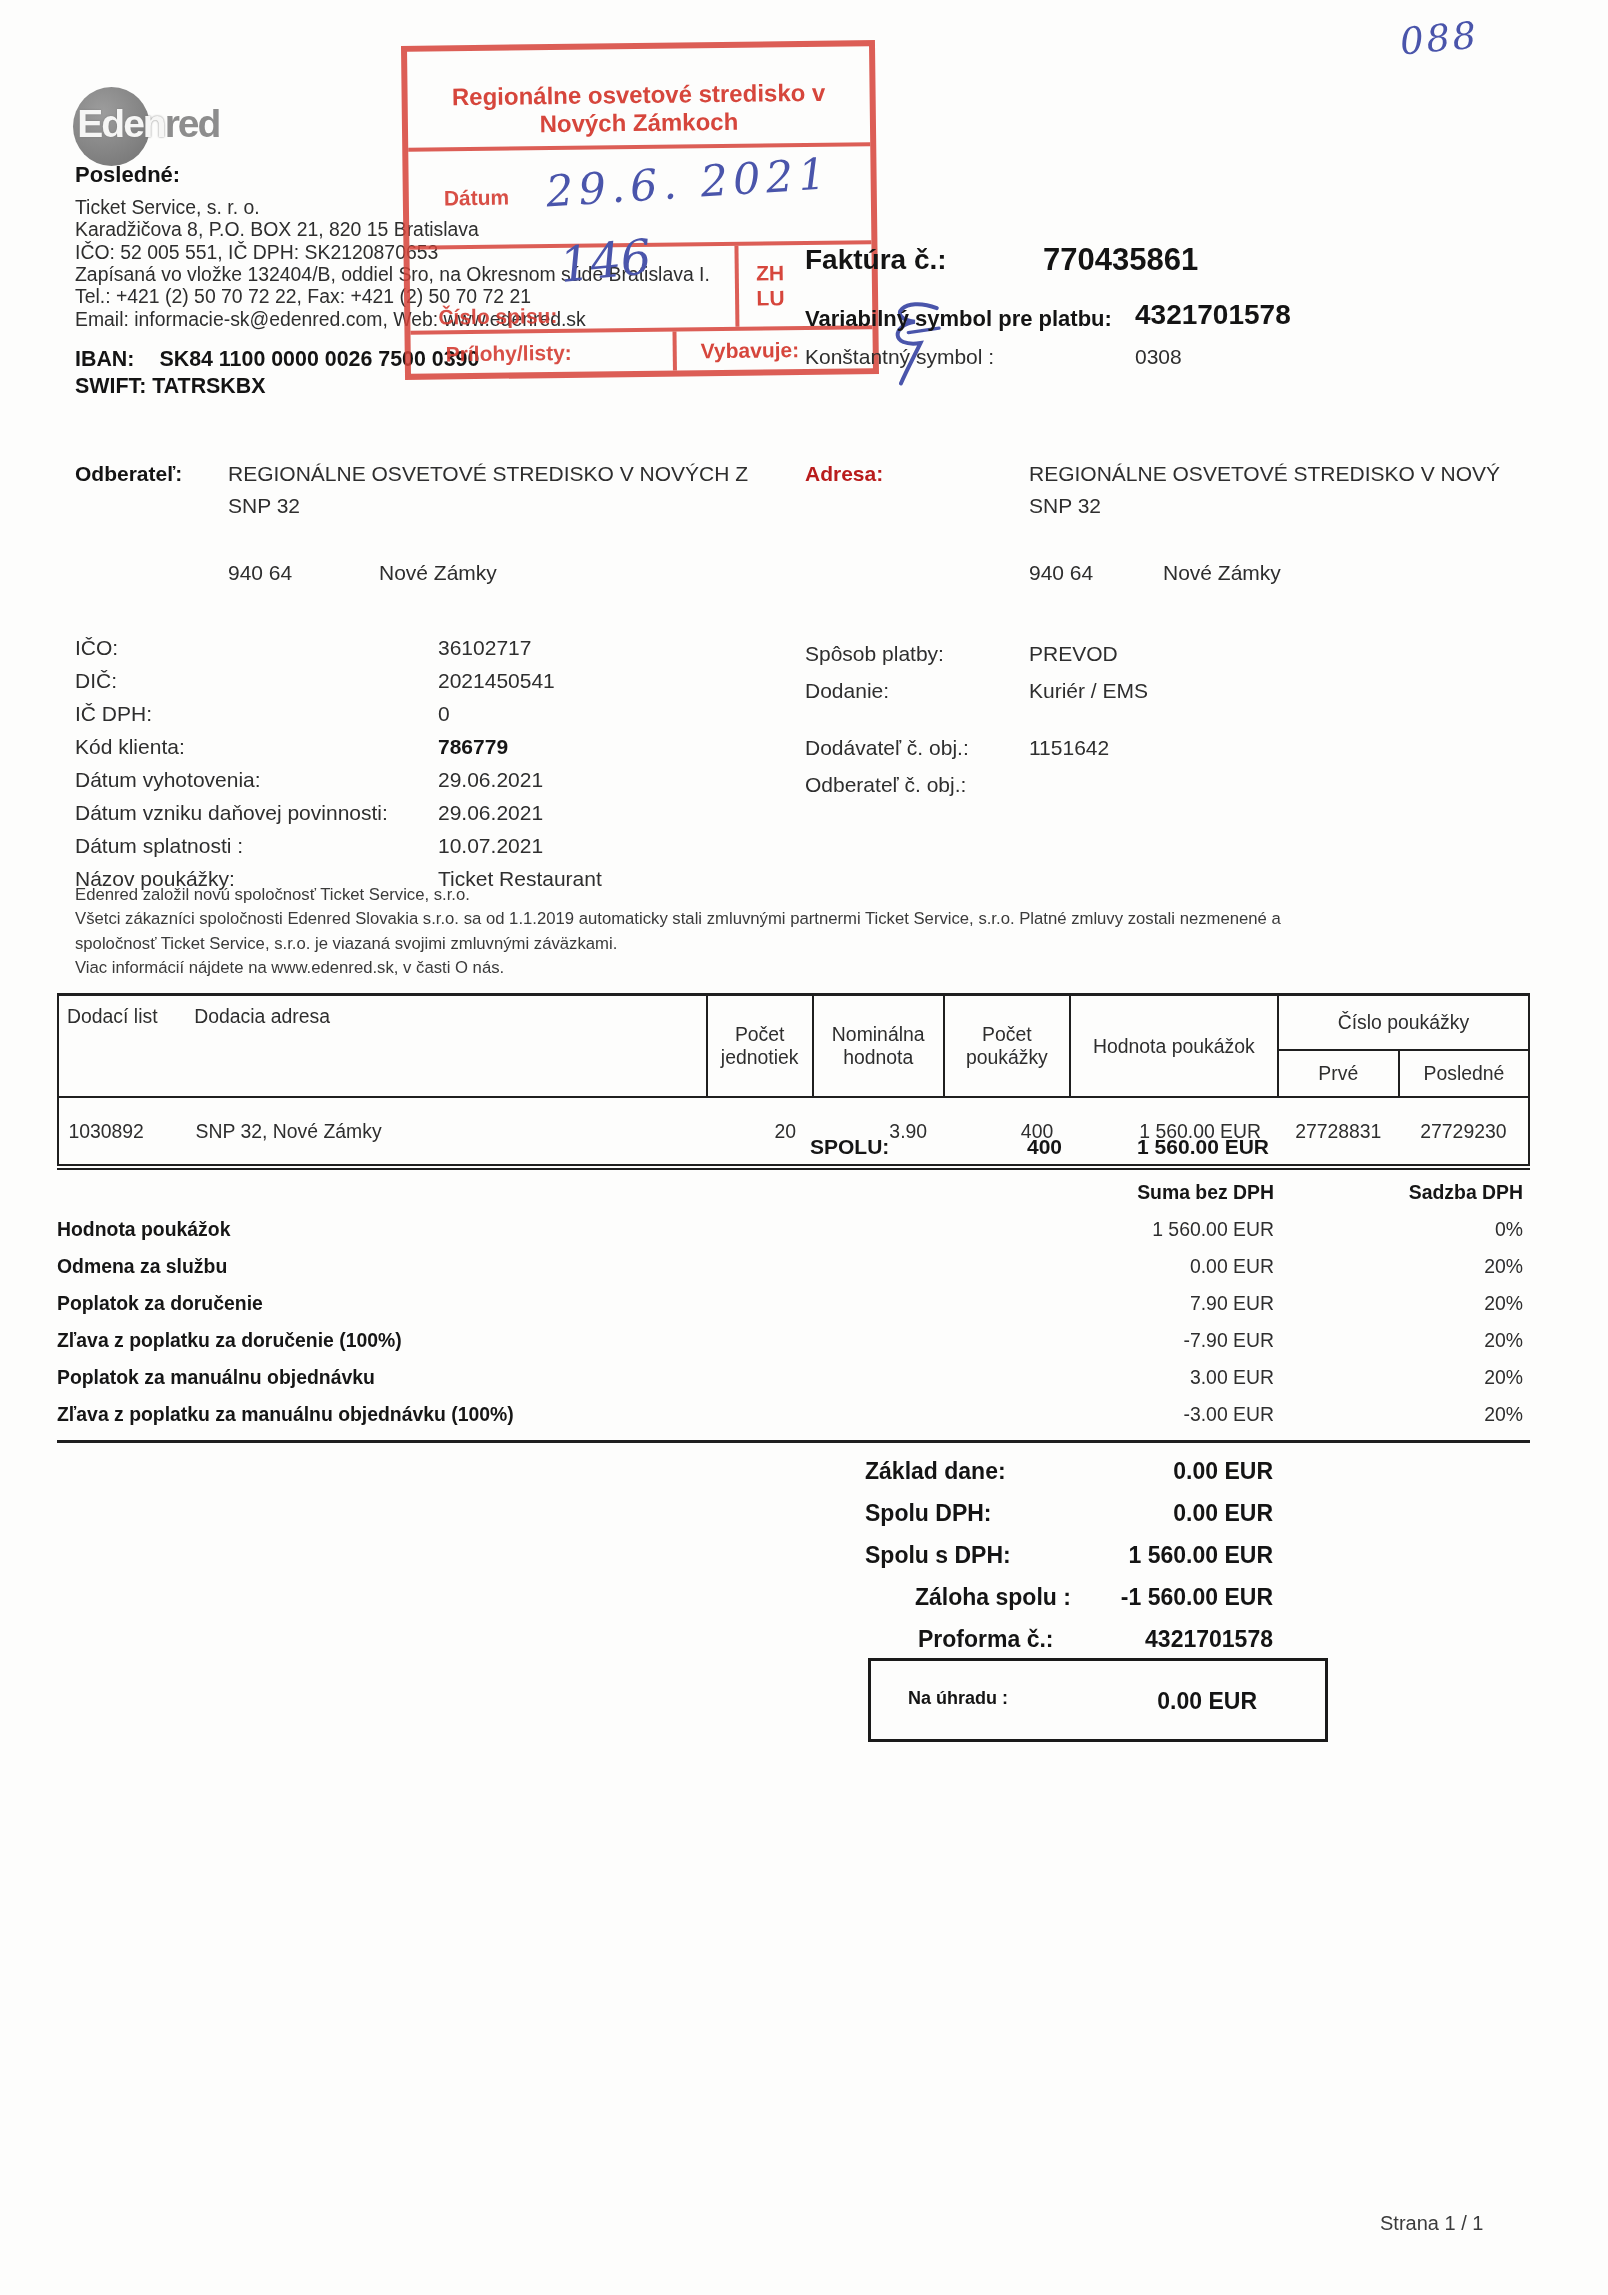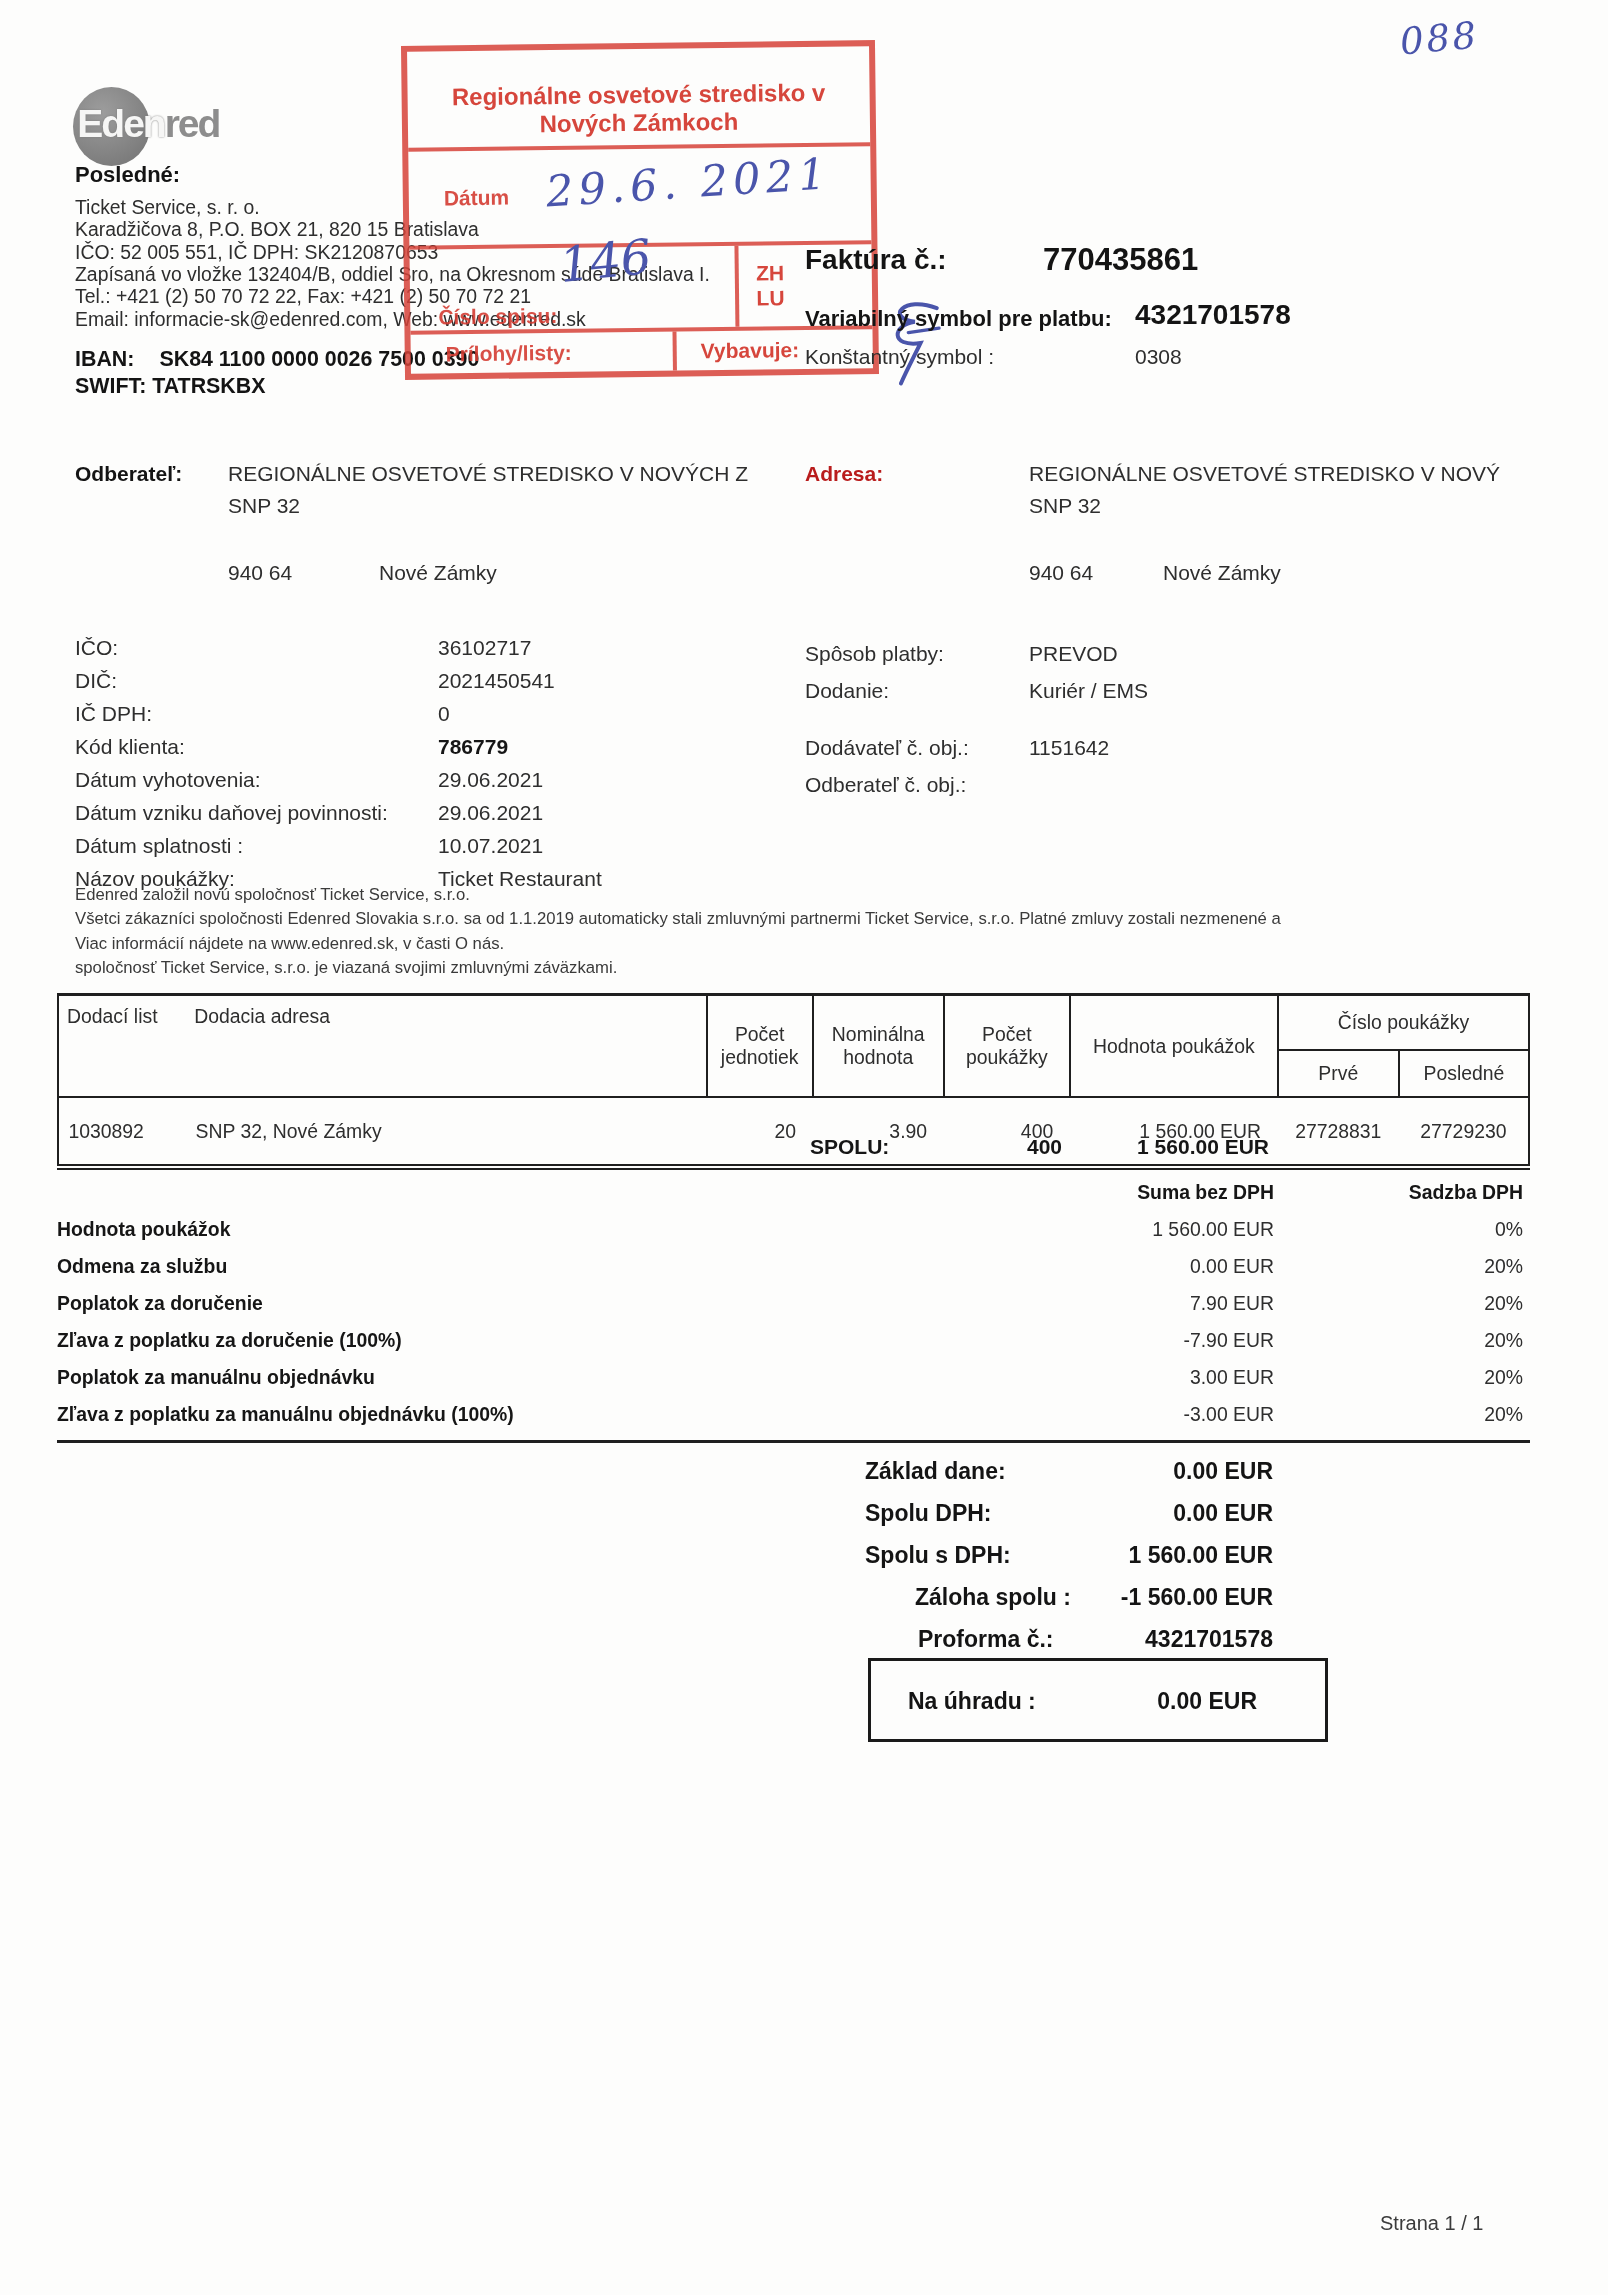--- a/index.html
+++ b/index.html
@@ -115,21 +115,21 @@
   
   .tot-row{font-size:23px; font-weight:bold; color:#141414;}
   .tot-val{width:238px; text-align:right; font-size:23px; font-weight:bold; color:#141414;}
   .t0l{left:865px; top:1458px;} .t0v{left:1035px; top:1458px;}
   .t1l{left:865px; top:1500px;} .t1v{left:1035px; top:1500px;}
   .t2l{left:865px; top:1542px;} .t2v{left:1035px; top:1542px;}
   .t3l{left:915px; top:1584px;} .t3v{left:1035px; top:1584px;}
   .t4l{left:918px; top:1626px;} .t4v{left:1035px; top:1626px;}
 
   .na-uhradu-box{left:868px; top:1658px; width:460px; height:84px; border:3.3px solid #1a1a1a; box-sizing:border-box;}
-  .nu-label{position:absolute; left:37px; top:27px; font-size:23px; font-weight:bold; color:#141414;}
+  .nu-label{position:absolute; left:37px; top:27px; font-size:18px; font-weight:bold; color:#141414;}
   .nu-value{position:absolute; right:68px; top:27px; font-size:23px; font-weight:bold; color:#141414;}
 
   .footer{left:1380px; top:2212px; font-size:20px; color:#3b3b3b;}
 </style>
 </head>
 <body>
 
 <div class="page">
 
   <div class="abs hw hw-corner">088</div>
@@ -219,22 +219,22 @@
   <div class="abs details-right">
     <div class="row"><span>Spôsob platby:</span><span class="val">PREVOD</span></div>
     <div class="row"><span>Dodanie:</span><span class="val">Kuriér / EMS</span></div>
     <div class="row gap"><span>Dodávateľ č. obj.:</span><span class="val">1151642</span></div>
     <div class="row"><span>Odberateľ č. obj.:</span><span class="val"></span></div>
   </div>
 
   <div class="abs notes">
     <div>Edenred založil novú spoločnosť Ticket Service, s.r.o.</div>
     <div>Všetci zákazníci  spoločnosti Edenred Slovakia s.r.o. sa od 1.1.2019 automaticky stali zmluvnými partnermi Ticket Service, s.r.o. Platné zmluvy zostali nezmenené a</div>
+    <div>spoločnosť Ticket Service, s.r.o. je viazaná svojimi zmluvnými záväzkami.</div>
     <div>Viac informácií nájdete na www.edenred.sk, v časti O nás.</div>
-    <div>spoločnosť Ticket Service, s.r.o. je viazaná svojimi zmluvnými záväzkami.</div>
   </div>
 
   <div class="abs vtable-wrap">
     <table class="vtable">
       <colgroup>
         <col style="width:127px">
           <col style="width:516px">
           <col style="width:105px">
           <col style="width:130px">
         <col style="width:125px">

